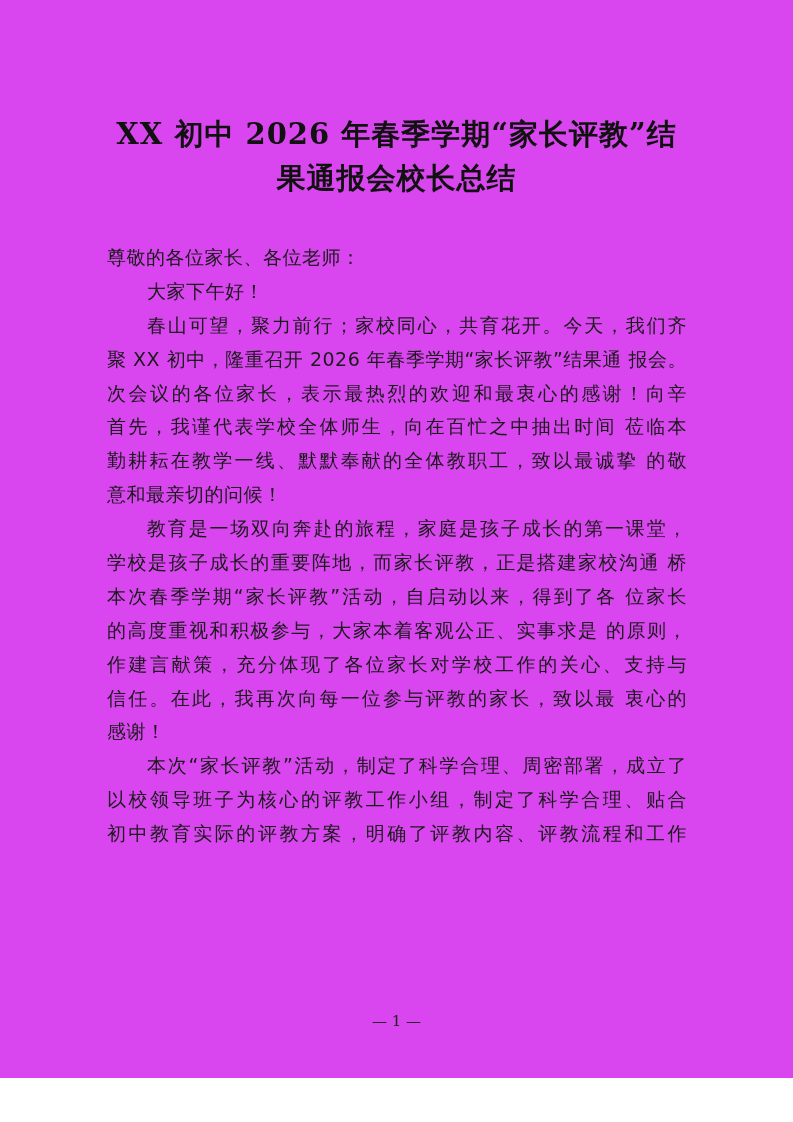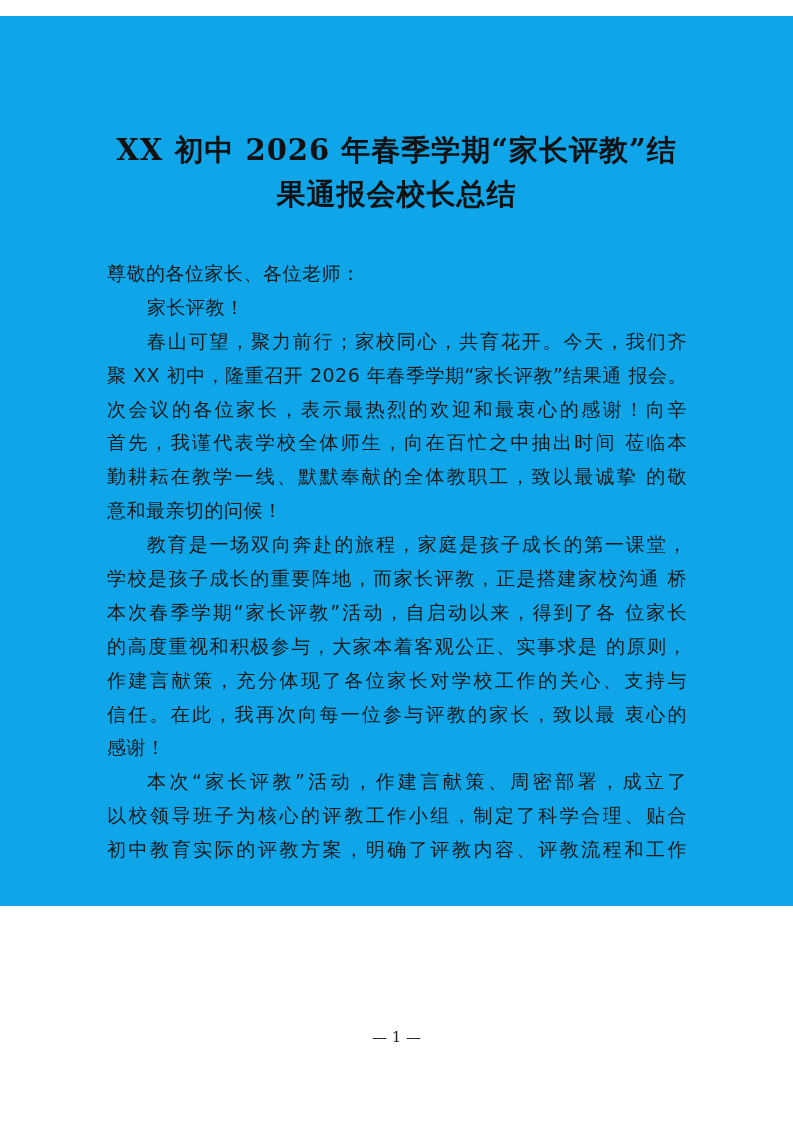--- a/index.html
+++ b/index.html
@@ -9,24 +9,24 @@
     }
     body {
       width: 793px;
       height: 1122px;
       position: relative;
       overflow: hidden;
       color: #111111;
     }
     .page {
       position: absolute;
-      left: 0; top: 16px;
+      left: 0; top: 0;
       width: 793px;
-      height: 890px;
-      background: #0ea5e9;
+      height: 1078px;
+      background: #d946ef;
     }
     .title {
       position: absolute;
       left: 90px;
       width: 613px;
       top: 112px;
       text-align: center;
       font-family: "DejaVu Serif", "Liberation Serif", serif;
       font-weight: bold;
       font-size: 29px;
@@ -78,36 +78,36 @@
 
 <div class="page">
 
   <div class="title">
     <span class="tline">XX 初中 2026 年春季学期“家长评教”结</span>
     <span class="tline">果通报会校长总结</span>
   </div>
 
   <div class="body">
     <span class="line short">尊敬的各位家长、各位老师：</span>
-    <span class="line short indent">家长评教！</span>
+    <span class="line short indent">大家下午好！</span>
 
     <span class="line indent">春山可望，聚力前行；家校同心，共育花开。今天，我们齐</span>
     <span class="line">聚 XX 初中，隆重召开 2026 年春季学期“家长评教”结果通 报会。</span>
     <span class="line">次会议的各位家长，表示最热烈的欢迎和最衷心的感谢！向辛</span>
     <span class="line">首先，我谨代表学校全体师生，向在百忙之中抽出时间 莅临本</span>
     <span class="line">勤耕耘在教学一线、默默奉献的全体教职工，致以最诚挚 的敬</span>
     <span class="line short">意和最亲切的问候！</span>
 
     <span class="line indent">教育是一场双向奔赴的旅程，家庭是孩子成长的第一课堂，</span>
     <span class="line">学校是孩子成长的重要阵地，而家长评教，正是搭建家校沟通 桥</span>
     <span class="line">本次春季学期“家长评教”活动，自启动以来，得到了各 位家长</span>
     <span class="line">的高度重视和积极参与，大家本着客观公正、实事求是 的原则，</span>
     <span class="line">作建言献策，充分体现了各位家长对学校工作的关心、支持与</span>
     <span class="line">信任。在此，我再次向每一位参与评教的家长，致以最 衷心的</span>
     <span class="line short">感谢！</span>
 
-    <span class="line indent">本次“家长评教”活动，作建言献策、周密部署，成立了</span>
+    <span class="line indent">本次“家长评教”活动，制定了科学合理、周密部署，成立了</span>
     <span class="line">以校领导班子为核心的评教工作小组，制定了科学合理、贴合</span>
     <span class="line">初中教育实际的评教方案，明确了评教内容、评教流程和工作</span>
   </div>
 
   <div class="page-number">— 1 —</div>
 </div>
 
 </body></html>

